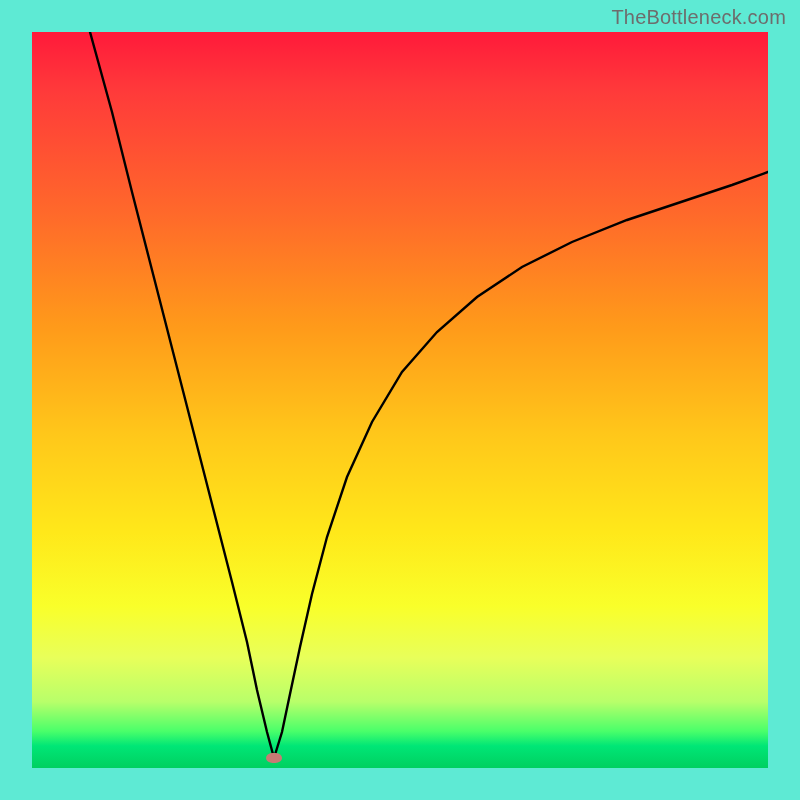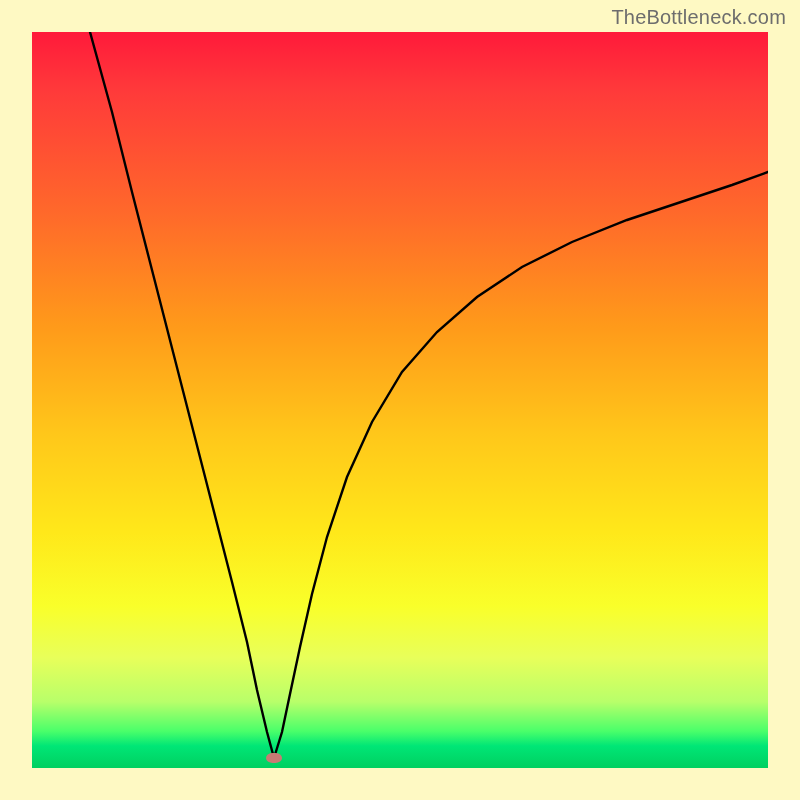--- a/index.html
+++ b/index.html
@@ -7,21 +7,21 @@
     padding: 0;
     width: 800px;
     height: 800px;
     background: #000;
     overflow: hidden;
     font-family: Arial, Helvetica, sans-serif;
   }
   .frame {
     position: absolute;
     inset: 0;
-    background: #fef9c3;
+    background: #5eead4;
   }
   .plot {
     position: absolute;
     left: 32px;
     top: 32px;
     width: 736px;
     height: 736px;
     overflow: hidden;
   }
   .gradient {

